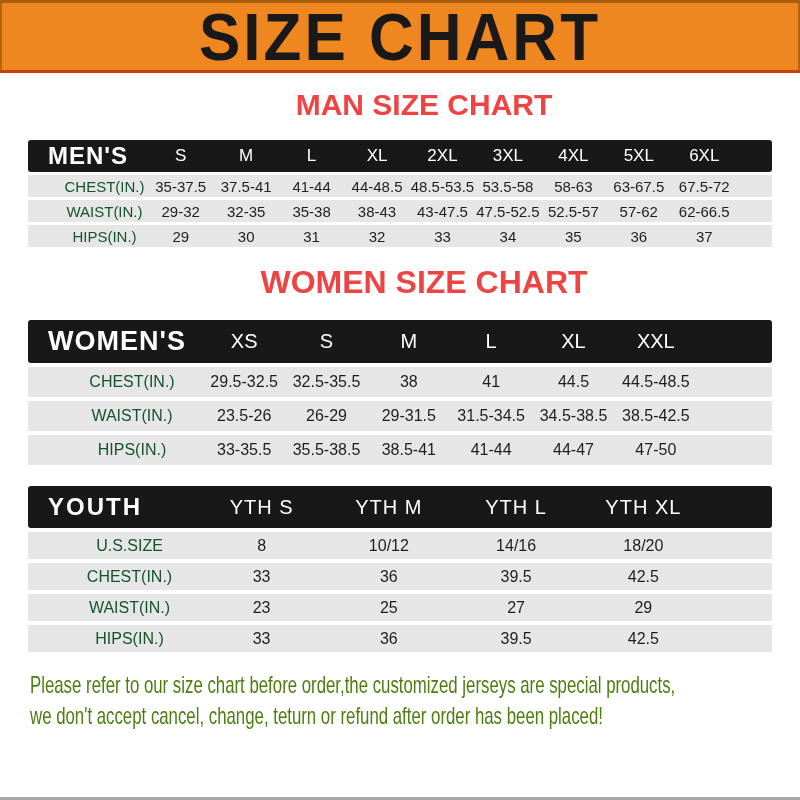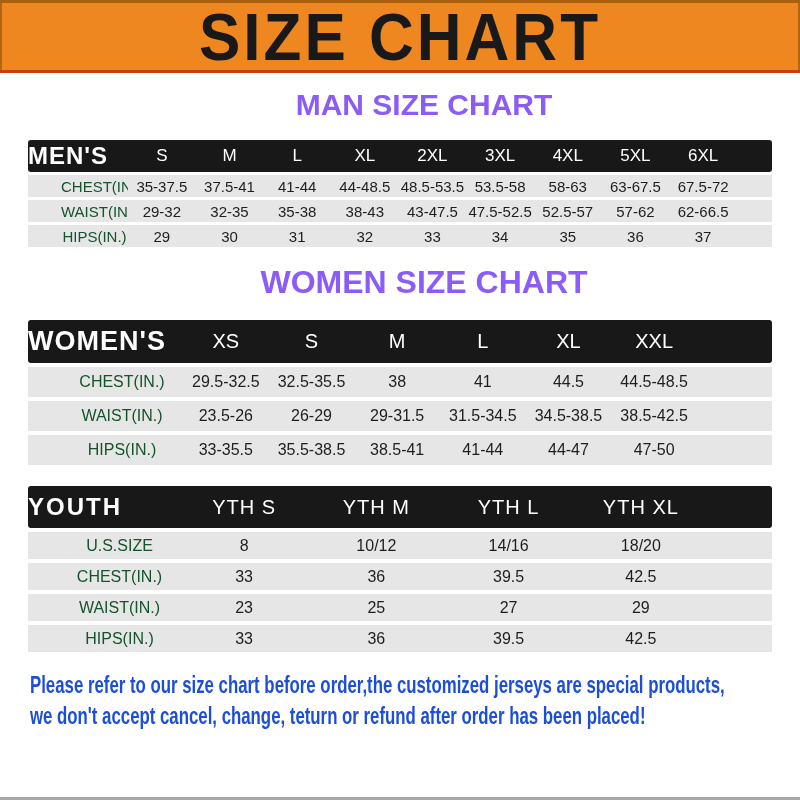--- a/index.html
+++ b/index.html
@@ -20,42 +20,42 @@
     display: flex; align-items: center; justify-content: center;
   }
   .banner-title {
     font-size: 62px; font-weight: bold; color: #191919;
     letter-spacing: 3px; line-height: 1;
     transform: scaleY(1.08);
   }
   
   .sec-heading {
     margin: 0; text-align: center;
-    font-weight: bold; color: #8b5cf6;
+    font-weight: bold; color: #ef4444;
     letter-spacing: 0px;
     padding-left: 48px;
   }
   #sec-man   .sec-heading { margin-top: 15px; font-size: 30px; line-height: 34px; }
   #sec-women .sec-heading { margin-top: 14px; font-size: 32px; line-height: 36px; }
   #sec-youth .sec-heading { margin-top: 20px; font-size: 32px; line-height: 36px; }
   
   table {
     border-collapse: separate;
     table-layout: fixed;
     width: 744px;
     margin: 14px 28px 0 28px;
   }
   thead th {
     background: #181818; color: #ffffff;
     font-weight: normal; text-align: center;
     padding: 0; overflow: hidden; white-space: nowrap;
   }
   thead th.corner {
     text-align: left; font-weight: bold;
-    padding-left: 0; letter-spacing: 1px;
+    padding-left: 20px; letter-spacing: 1px;
     border-radius: 3px 0 0 3px;
   }
   thead th.filler { border-radius: 0 3px 3px 0; }
   tbody td {
     background: #e6e6e6; color: #1e1e1e;
     text-align: center; padding: 0;
     overflow: hidden; white-space: nowrap;
   }
   tbody td.row-label { color: #14532d; padding-left: 33px; }
   
@@ -72,23 +72,23 @@
   #t1 tbody td { height: 30px; font-size: 16px; }
   
   #t2 { border-spacing: 0 4px; margin-top: 13px; }
   #t2 thead th { height: 42px; font-size: 20px; letter-spacing: 1px; }
   #t2 thead th.corner { width: 150px; font-size: 24px; letter-spacing: 2px; margin-left: 20px; }
   #t2 thead th.filler { width: 65px; }
   #t2 tbody td { height: 27px; font-size: 16px; }
   
   .footer {
     margin: 13px 0 0 30px;
-    color: #1d4ed8;
+    color: #4d7c0f;
     font-size: 24px; line-height: 31px;
-    font-weight: bold;
+    font-weight: normal;
   }
   .footer .line {
     display: block;
     white-space: nowrap;
     transform: scaleX(0.70);
     transform-origin: 0 50%;
   }
   .bottom-edge {
     position: absolute; left: 0; right: 0; bottom: 0;
     height: 3px; background: #a8a8a8;

